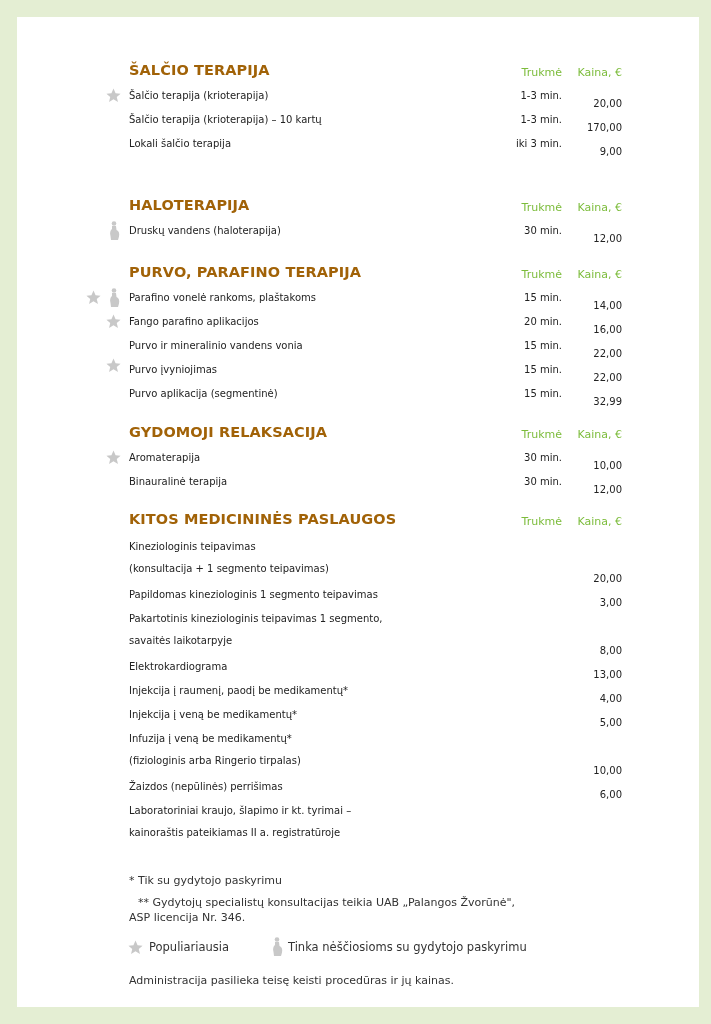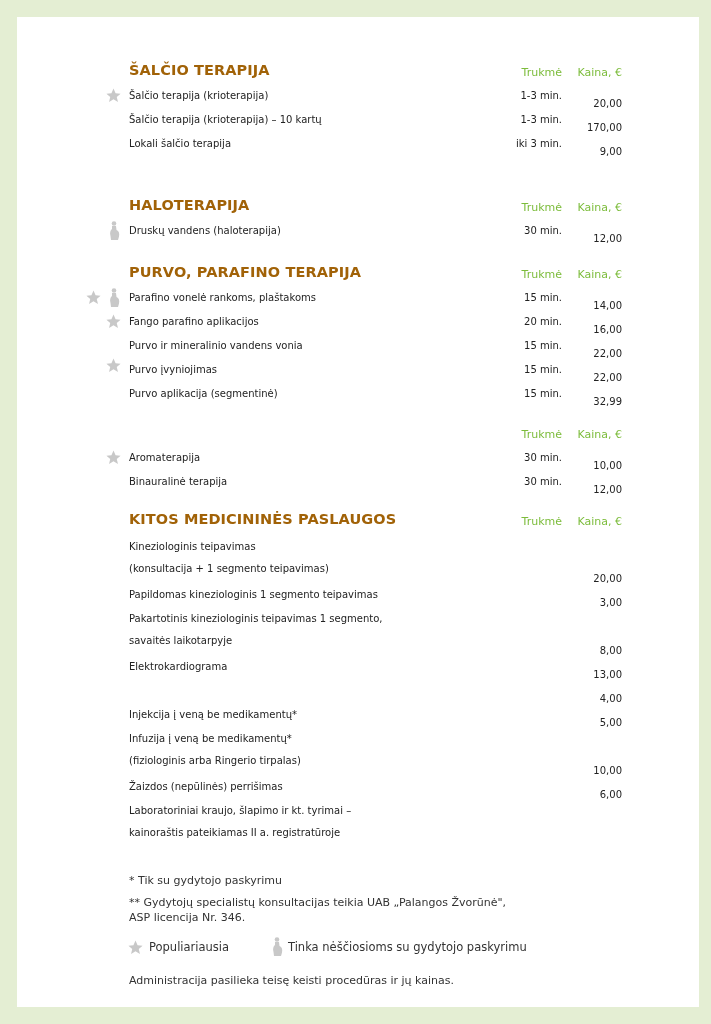--- a/index.html
+++ b/index.html
@@ -141,20 +141,21 @@
       </div>
       <div class="row">
         <span class="name">Purvo aplikacija (segmentinė)</span>
         <span class="dur">15 min.</span>
         <span class="price">32,99</span>
       </div>
     </div>
 
     <div class="section" style="top:407px;">
       <div class="sec-head">
+        <span class="sec-title">GYDOMOJI RELAKSACIJA</span>
         <span class="col-dur">Trukmė</span>
         <span class="col-price">Kaina, €</span>
       </div>
       <div class="row">
         <span class="icons">
             <span class="star" style="left:-24px;">
               <svg viewBox="0 0 24 24">
                 <path fill="#c8c8c8" d="M12 2l2.9 6.9 7.1.6-5.4 4.7 1.7 7-6.3-3.9-6.3 3.9 1.7-7L2 9.5l7.1-.6z"></path>
               </svg>
             </span>
@@ -186,20 +187,21 @@
       </div>
       <div class="row two">
         <span class="name"><span>Pakartotinis kineziologinis teipavimas 1 segmento,</span><br><span>savaitės laikotarpyje</span></span>
         <span class="price">8,00</span>
       </div>
       <div class="row">
         <span class="name">Elektrokardiograma</span>
         <span class="price">13,00</span>
       </div>
       <div class="row">
+        <span class="name">Injekcija į raumenį, paodį be medikamentų*</span>
         <span class="price">4,00</span>
       </div>
       <div class="row">
         <span class="name">Injekcija į veną be medikamentų*</span>
         <span class="price">5,00</span>
       </div>
       <div class="row two">
         <span class="name"><span>Infuzija į veną be medikamentų*</span><br><span>(fiziologinis arba Ringerio tirpalas)</span></span>
         <span class="price">10,00</span>
       </div>
@@ -208,21 +210,21 @@
         <span class="price">6,00</span>
       </div>
       <div class="row two">
         <span class="name"><span>Laboratoriniai kraujo, šlapimo ir kt. tyrimai –</span><br><span>kainoraštis pateikiamas II a. registratūroje</span></span>
         <span class="price"></span>
       </div>
     </div>
 
     <div class="notes" style="top:857px;">
       <span class="note" style="top:0;">* Tik su gydytojo paskyrimu</span>
-      <span class="note" style="top:22px;">** Gydytojų specialistų konsultacijas teikia UAB „Palangos Žvorūnė",</span>
+      <span class="note" style="top:22px;margin-left:9px;">** Gydytojų specialistų konsultacijas teikia UAB „Palangos Žvorūnė",</span>
       <span class="note" style="top:37px;text-align:right;">ASP licencija Nr. 346.</span>
     </div>
 
     <div class="legend" style="top:922px;">
       <span class="star" style="left:-2px;top:0;">
           <svg viewBox="0 0 24 24">
             <path fill="#c8c8c8" d="M12 2l2.9 6.9 7.1.6-5.4 4.7 1.7 7-6.3-3.9-6.3 3.9 1.7-7L2 9.5l7.1-.6z"></path>
           </svg>
         </span>
       <span style="position:absolute;left:20px;top:1px;white-space:nowrap;">Populiariausia</span>

